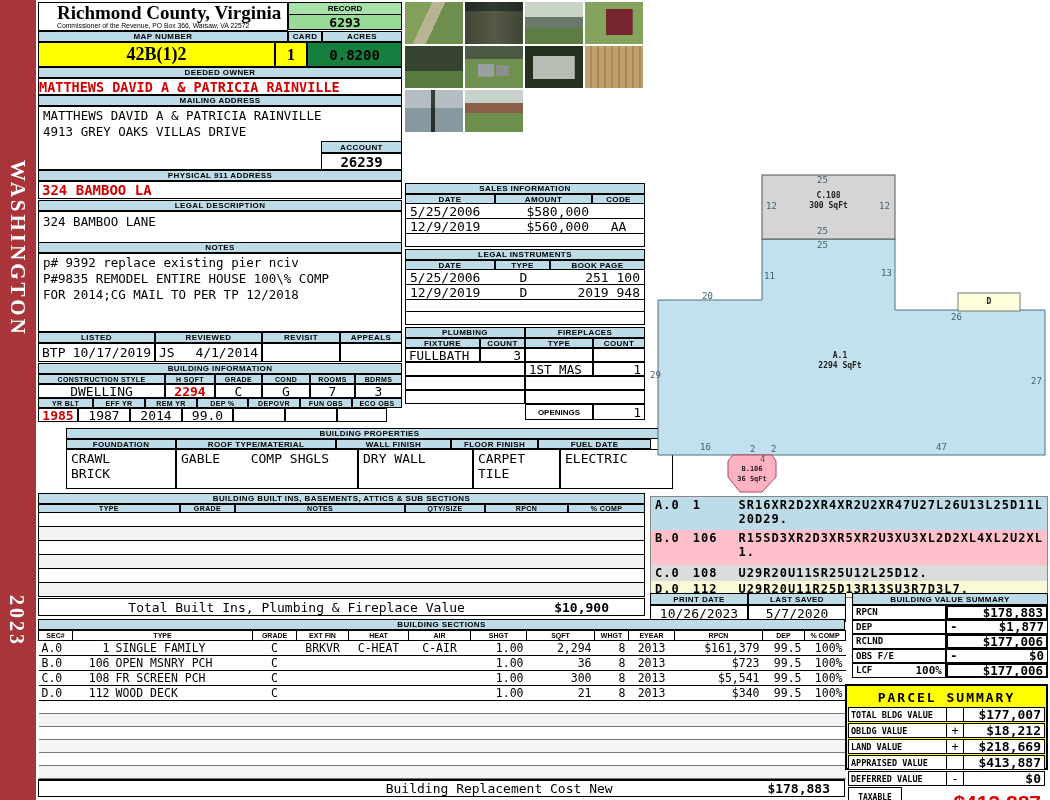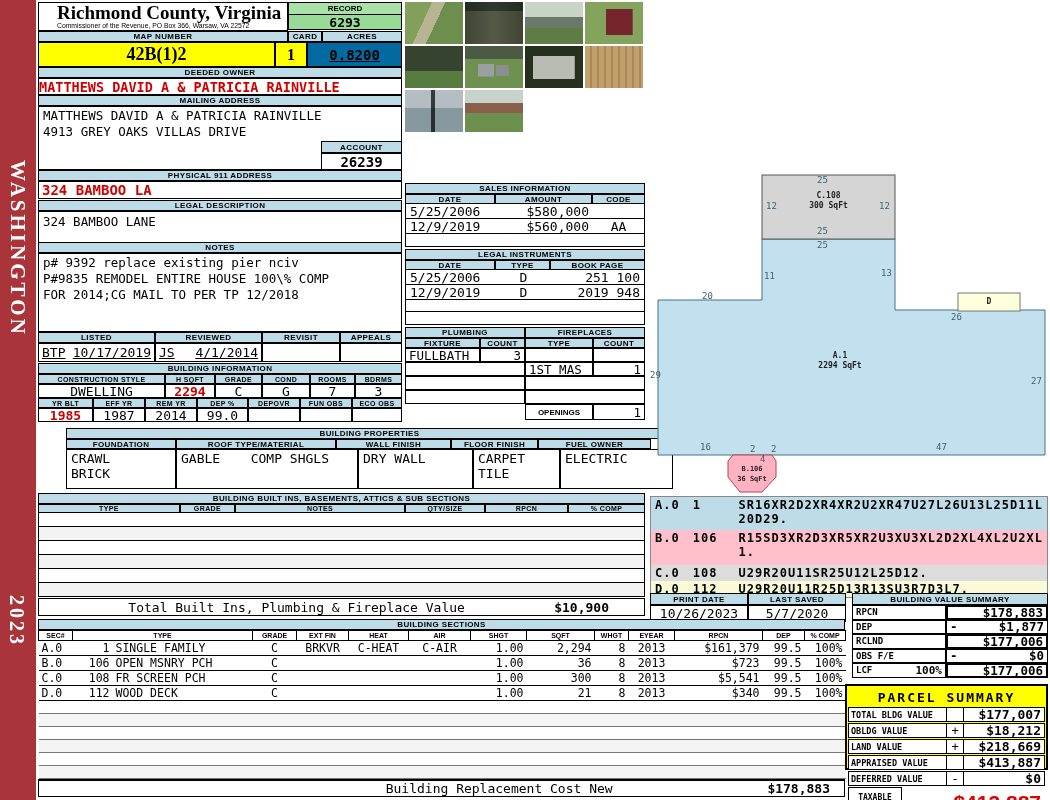--- a/index.html
+++ b/index.html
@@ -29,21 +29,21 @@
   #record-value { height:15px; background:#97DB97; border:1px solid #000; border-top:none; font:bold 13px "DejaVu Sans Mono",monospace; display:flex; align-items:center; justify-content:center; }
 
   
   #map-row { left:38px; top:31px; width:364px; }
   #map-hdrs { display:flex; height:11px; }
   #map-vals { display:flex; height:25px; }
   .map-hdr { height:11px; }
   .map-val { border:1px solid #000; display:flex; align-items:center; justify-content:center; }
   #map-number-val { width:250px; background:#FFFF00; font:bold 18px "Liberation Serif",serif; }
   #card-val { width:34px; background:#FFFF00; font:bold 16px "Liberation Serif",serif; }
-  #acres-val { width:100px; background:#0369a1; font:bold 14px "DejaVu Sans Mono",monospace;text-decoration:underline; }
+  #acres-val { width:100px; background:#15803d; font:bold 14px "DejaVu Sans Mono",monospace; }
 
   
   .panel-hdr { height:11px; }
   #deeded { left:38px; top:67px; width:364px; }
   #owner-name { height:17px; border:1px solid #000; font:bold 13.5px "DejaVu Sans Mono",monospace; display:flex; align-items:center; }
   #mailing { left:38px; top:95px; width:364px; }
   #mailing-body { position:relative; height:64px; border:1px solid #000; background:#fff; font:12.5px "DejaVu Sans Mono",monospace; padding:1px 4px; }
   .mail-line { line-height:15.5px; height:15.5px; white-space:pre; }
   #account-box { position:absolute; right:-1px; bottom:-1px; width:81px; }
   #account-label { height:12px; }
@@ -52,21 +52,21 @@
   #physical-value { height:18px; border:1px solid #000; font:bold 14px "DejaVu Sans Mono",monospace; display:flex; align-items:center; padding-left:3px; }
   #legaldesc { left:38px; top:200px; width:364px; }
   #legaldesc-value { height:33px; border:1px solid #000; font:12.5px "DejaVu Sans Mono",monospace; padding:2px 4px; }
   #notes { left:38px; top:242px; width:364px; }
   #notes-body { height:79px; border:1px solid #000; font:12.5px "DejaVu Sans Mono",monospace; padding:1px 4px; }
   .note-line { line-height:16px; }
 
   
   #listed { left:38px; top:332px; width:364px; }
   .lr-hdrs { display:flex; height:11px; }
-  .lr-vals { display:flex; height:19px;text-decoration:underline; }
+  .lr-vals { display:flex; height:19px; }
   .lr-val { border:1px solid #000; font:13px "DejaVu Sans Mono",monospace; display:flex; align-items:center; justify-content:space-between; padding:0 3px; }
 
   
   #bldginfo { left:38px; top:363px; width:364px; }
   .bi-hdrs { display:flex; height:10px; }
   .bi-hdrs .hdrbar { font-size:7px; }
   .bi-vals { display:flex; height:14px; }
   .bi-val { border:1px solid #000; font:13px "DejaVu Sans Mono",monospace; display:flex; align-items:center; justify-content:center; }
   .bi-val.red { font-weight:bold; }
 
@@ -279,38 +279,38 @@
   <div class="bi-hdrs">
     <div class="hdrbar" style="width:55px">YR BLT</div>
     <div class="hdrbar" style="width:52px">EFF YR</div>
     <div class="hdrbar" style="width:52px">REM YR</div>
     <div class="hdrbar" style="width:51px">DEP %</div>
     <div class="hdrbar" style="width:52px">DEPOVR</div>
     <div class="hdrbar" style="width:52px">FUN OBS</div>
     <div class="hdrbar" style="width:50px">ECO OBS</div>
   </div>
   <div class="bi-vals">
-    <div class="bi-val red" style="width:55px">1985</div>
+    <div class="bi-val red" style="width:40px">1985</div>
     <div class="bi-val" style="width:52px">1987</div>
     <div class="bi-val" style="width:52px">2014</div>
     <div class="bi-val" style="width:51px">99.0</div>
     <div class="bi-val" style="width:52px"></div>
     <div class="bi-val" style="width:52px"></div>
     <div class="bi-val" style="width:50px"></div>
   </div>
 </div>
 
 <div class="abs" id="bldgprops">
   <div class="hdrbar panel-hdr">BUILDING PROPERTIES</div>
   <div class="bp-hdrs">
     <div class="hdrbar" style="width:110px">FOUNDATION</div>
     <div class="hdrbar" style="width:160px">ROOF TYPE/MATERIAL</div>
     <div class="hdrbar" style="width:115px">WALL FINISH</div>
     <div class="hdrbar" style="width:87px">FLOOR FINISH</div>
-    <div class="hdrbar" style="width:113px">FUEL OWNER</div>
+    <div class="hdrbar" style="width:113px">FUEL DATE</div>
   </div>
   <div class="bp-vals">
     <div class="bp-val" style="width:110px">
       <div>CRAWL</div>
       <div>BRICK</div>
     </div>
     <div class="bp-val" style="width:182px; display:flex; justify-content:space-between; padding-right:28px;">
       <span>GABLE</span>
       <span>COMP SHGLS</span>
     </div>

